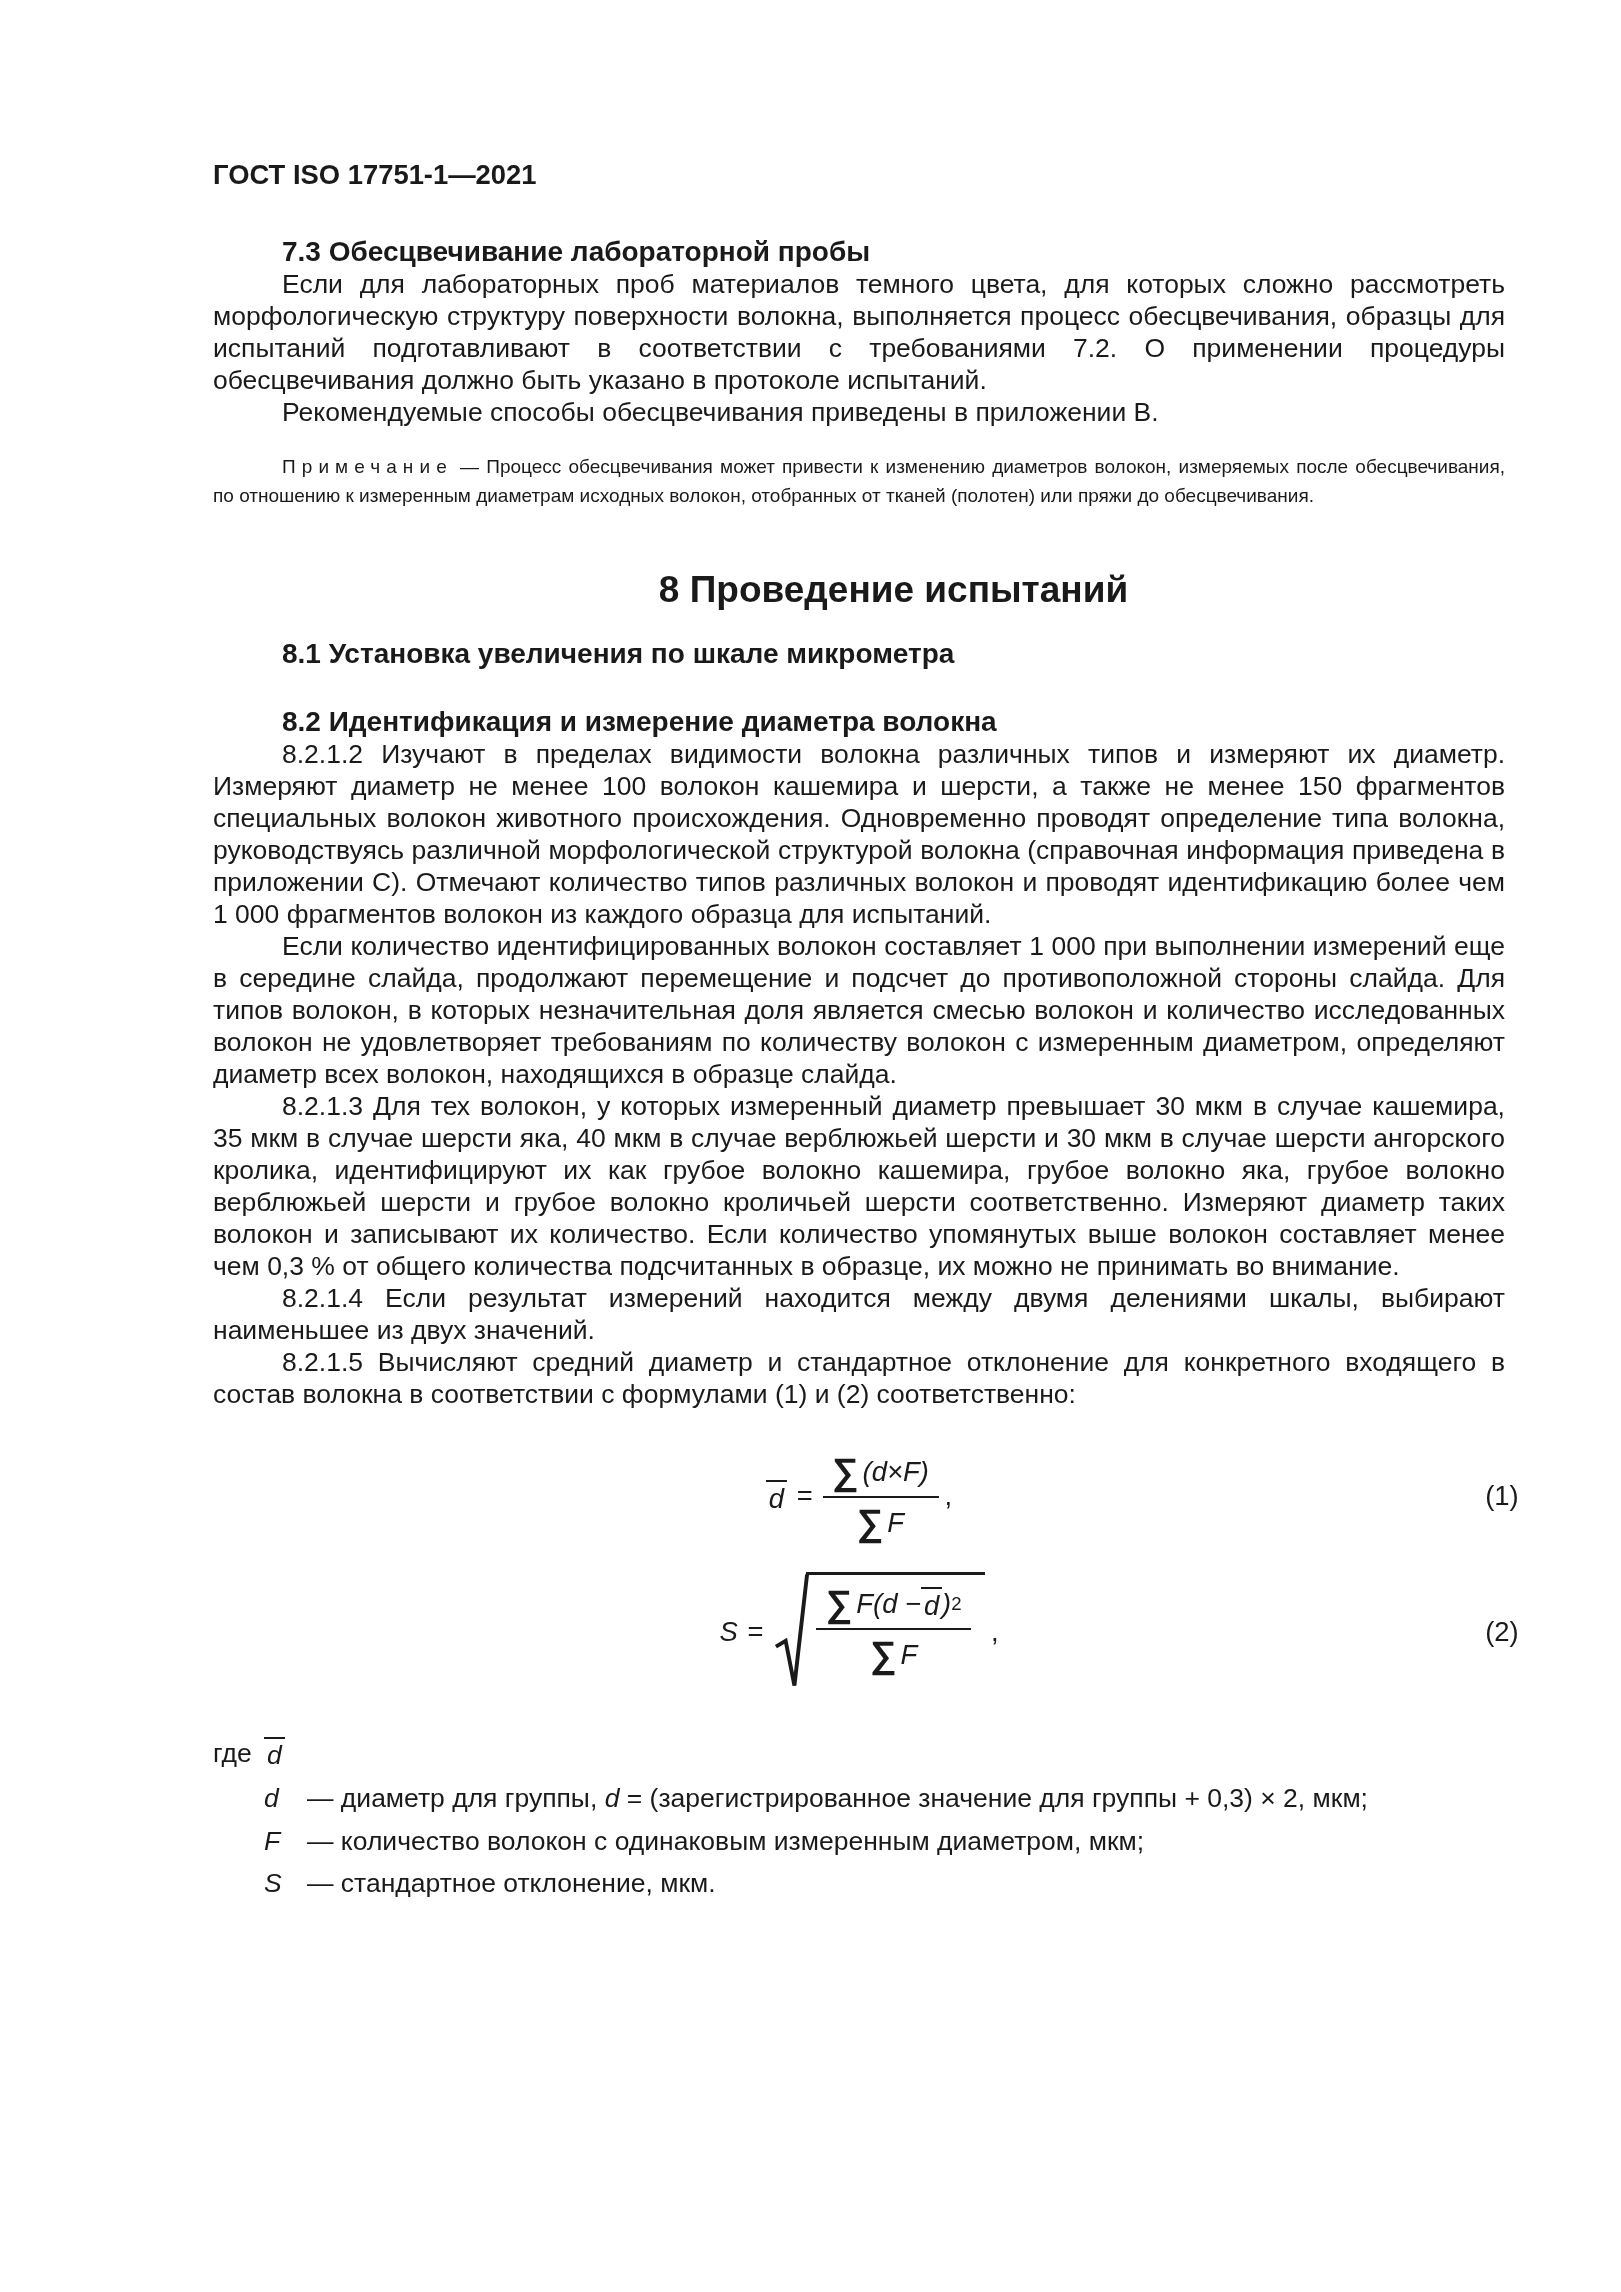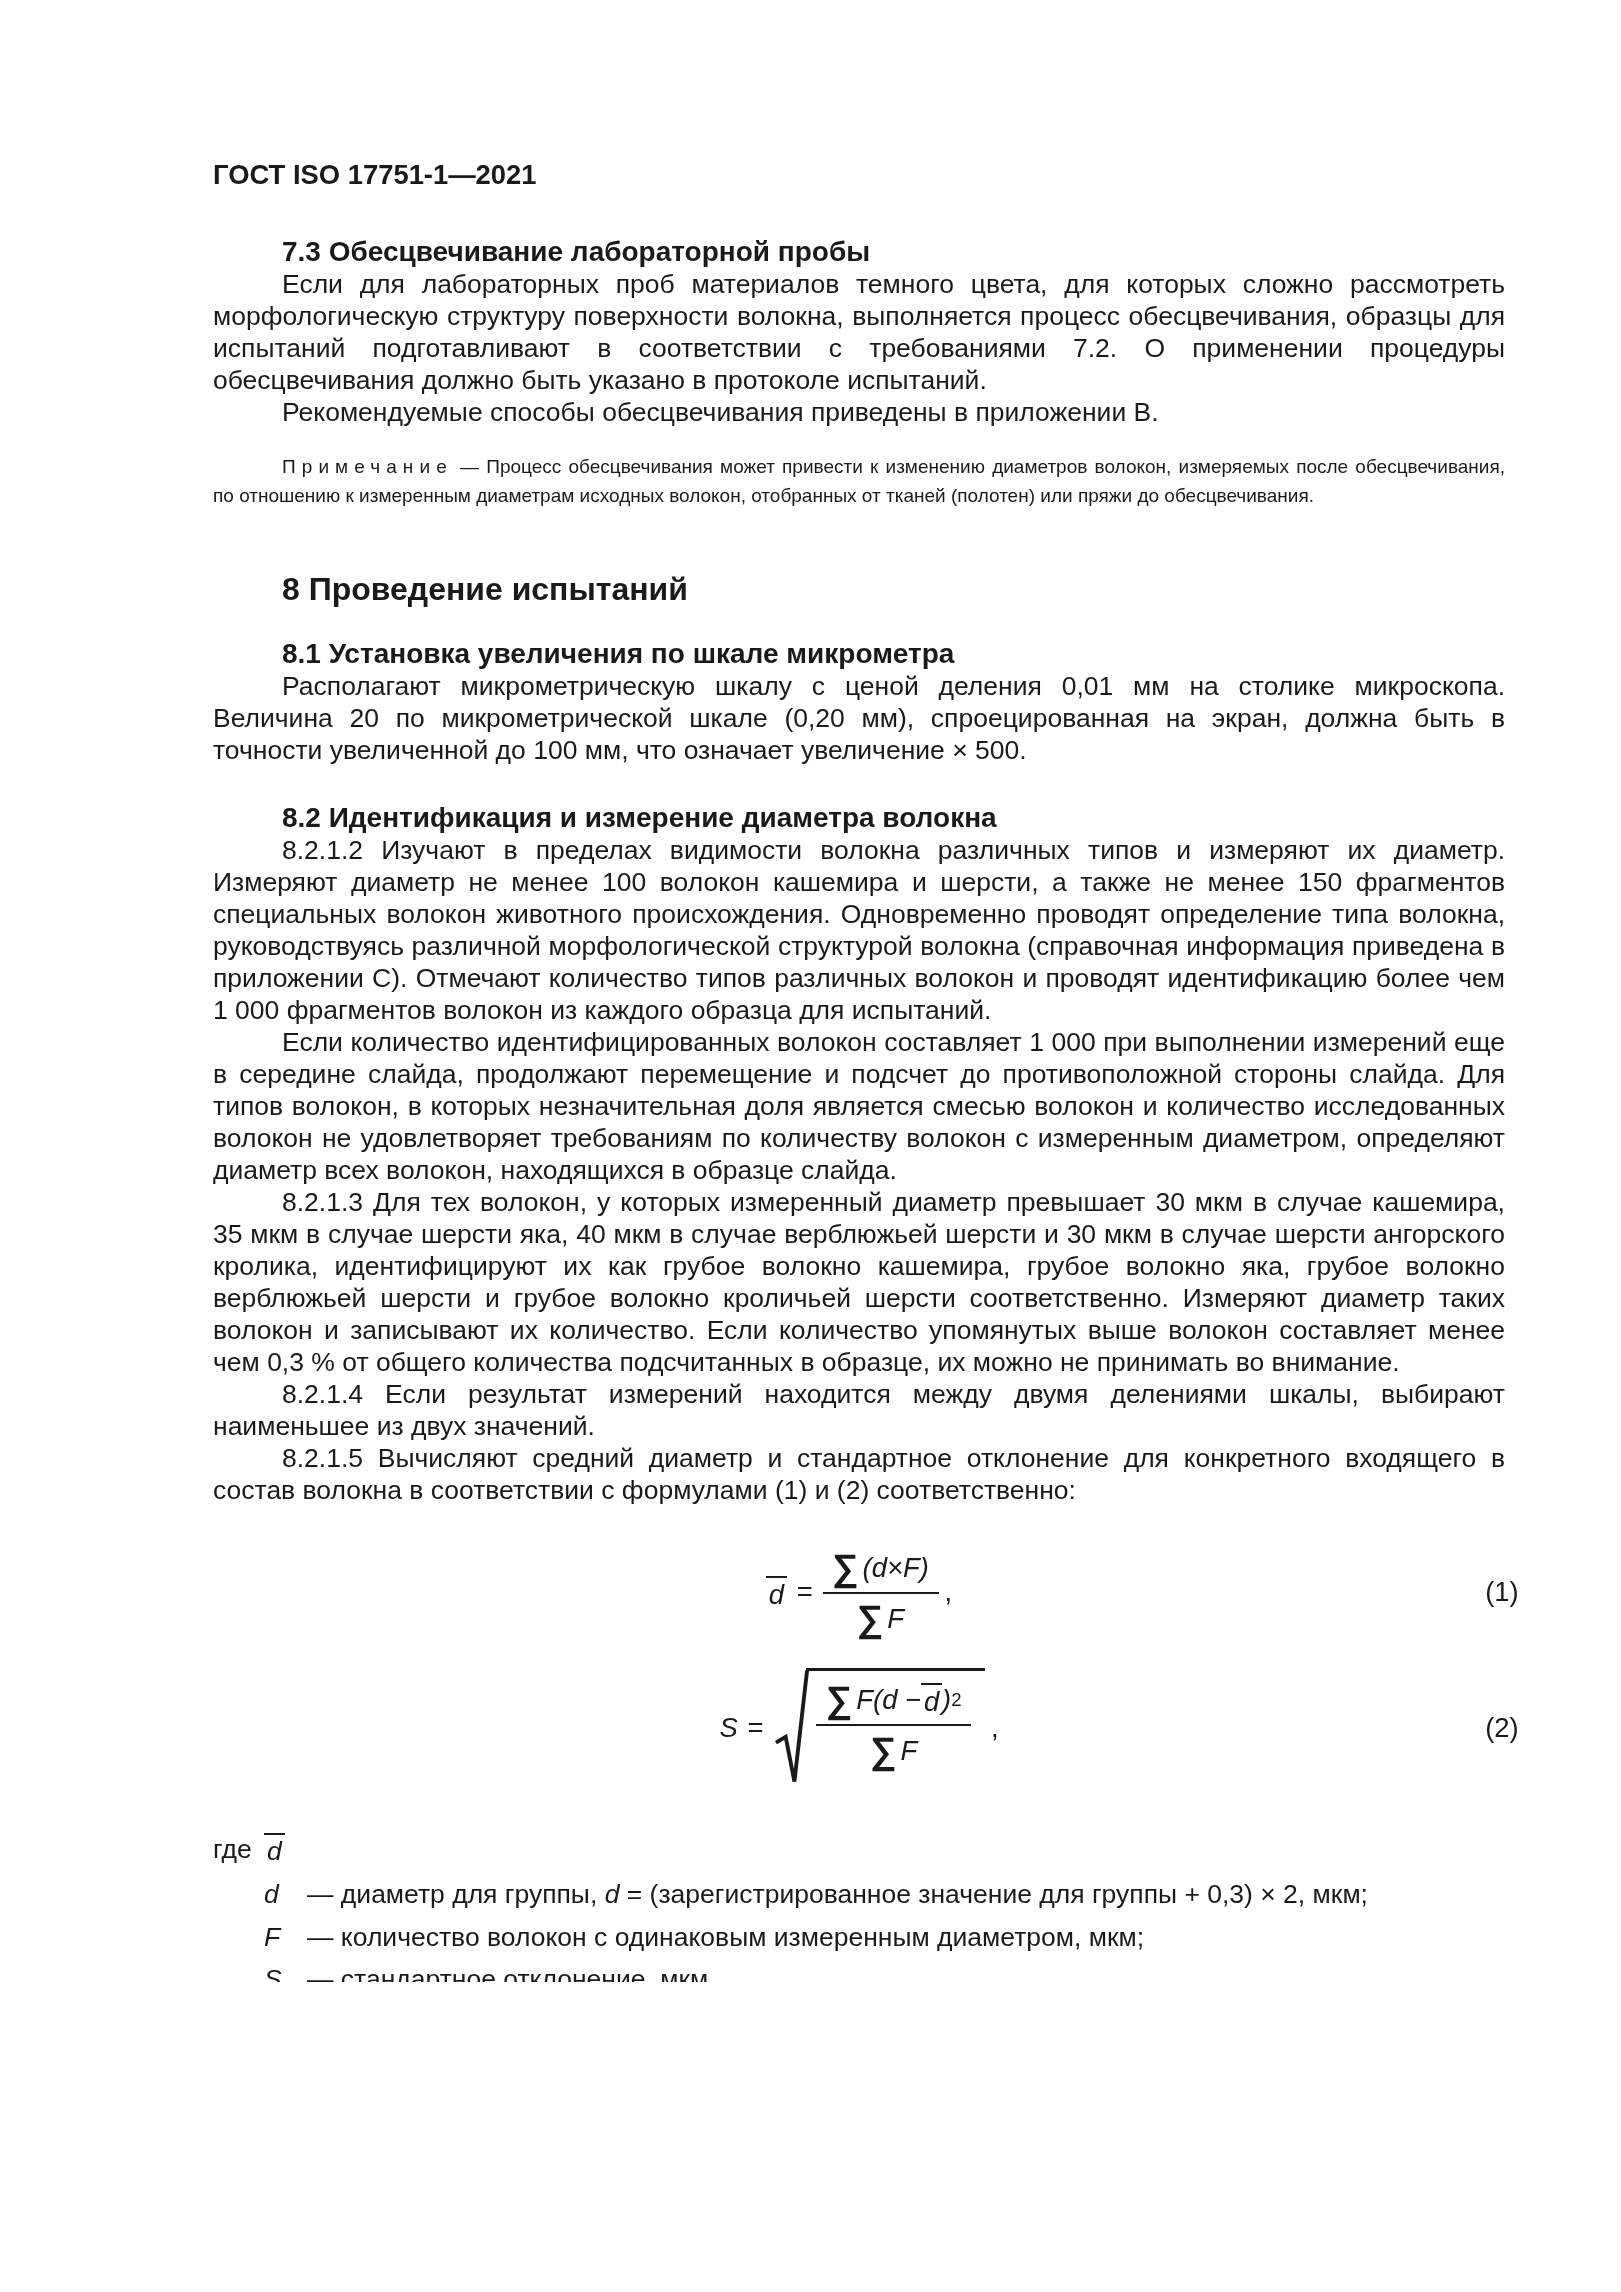--- a/index.html
+++ b/index.html
@@ -36,24 +36,25 @@
     font-size: 28px;
     line-height: 33px;
     text-indent: 69px;
     margin: 0;
   }
   .h-sub.mt-73 { margin-top: 45px; }
   .h-sub.mt-81 { margin-top: 27.4px; }
   .h-sub.mt-82 { margin-top: 35px; }
   .h-big {
     font-weight: bold;
-    font-size: 32px;
+    font-size: 37px;
     line-height: 41px;
     text-indent: 69px;
     margin: 59px 0 0 0;
+    text-align: center;
   }
   .h-run {
     font-weight: bold;
     font-size: 28px;
     line-height: 35px;
     text-indent: 69px;
     text-align: justify;
     margin: 13.7px 0 0 0;
   }
   .mt-par { margin-top: 13.7px; }
@@ -159,21 +160,20 @@
   <h3 class="h-sub mt-73">7.3 Обесцвечивание лабораторной пробы</h3>
 
   <p class="body-par mt-par">Если для лабораторных проб материалов темного цвета, для которых сложно рассмотреть морфологическую структуру поверхности волокна, выполняется процесс обесцвечивания, образцы для испытаний подготавливают в соответствии с требованиями 7.2. О применении процедуры обесцвечивания должно быть указано в протоколе испытаний.</p>
   <p class="body-par">Рекомендуемые способы обесцвечивания приведены в приложении B.</p>
 
   <p class="note"><span class="note-label">Примечание</span> <span>— Процесс обесцвечивания может привести к изменению диаметров волокон, измеряемых после обесцвечивания, по отношению к измеренным диаметрам исходных волокон, отобранных от тканей (полотен) или пряжи до обесцвечивания.</span></p>
 
   <h2 class="h-big">8 Проведение испытаний</h2>
 
   <h3 class="h-sub mt-81">8.1 Установка увеличения по шкале микрометра</h3>
-  <p class="body-par mt-par">Располагают микрометрическую шкалу с ценой деления 0,01 мм на столике микроскопа. Величина 20 по микрометрической шкале (0,20 мм), спроецированная на экран, должна быть в точности увеличенной до 100 мм, что означает увеличение × 500.</p>
 
   <h3 class="h-sub mt-82">8.2 Идентификация и измерение диаметра волокна</h3>
 
 
   <p class="body-par">8.2.1.2 Изучают в пределах видимости волокна различных типов и измеряют их диаметр. Измеряют диаметр не менее 100 волокон кашемира и шерсти, а также не менее 150 фрагментов специальных волокон животного происхождения. Одновременно проводят определение типа волокна, руководствуясь различной морфологической структурой волокна (справочная информация приведена в приложении C). Отмечают количество типов различных волокон и проводят идентификацию более чем 1 000 фрагментов волокон из каждого образца для испытаний.</p>
   <p class="body-par">Если количество идентифицированных волокон составляет 1 000 при выполнении измерений еще в середине слайда, продолжают перемещение и подсчет до противоположной стороны слайда. Для типов волокон, в которых незначительная доля является смесью волокон и количество исследованных волокон не удовлетворяет требованиям по количеству волокон с измеренным диаметром, определяют диаметр всех волокон, находящихся в образце слайда.</p>
   <p class="body-par">8.2.1.3 Для тех волокон, у которых измеренный диаметр превышает 30 мкм в случае кашемира, 35 мкм в случае шерсти яка, 40 мкм в случае верблюжьей шерсти и 30 мкм в случае шерсти ангорского кролика, идентифицируют их как грубое волокно кашемира, грубое волокно яка, грубое волокно верблюжьей шерсти и грубое волокно кроличьей шерсти соответственно. Измеряют диаметр таких волокон и записывают их количество. Если количество упомянутых выше волокон составляет менее чем 0,3 % от общего количества подсчитанных в образце, их можно не принимать во внимание.</p>
   <p class="body-par">8.2.1.4 Если результат измерений находится между двумя делениями шкалы, выбирают наименьшее из двух значений.</p>
   <p class="body-par">8.2.1.5 Вычисляют средний диаметр и стандартное отклонение для конкретного входящего в состав волокна в соответствии с формулами (1) и (2) соответственно:</p>
 

